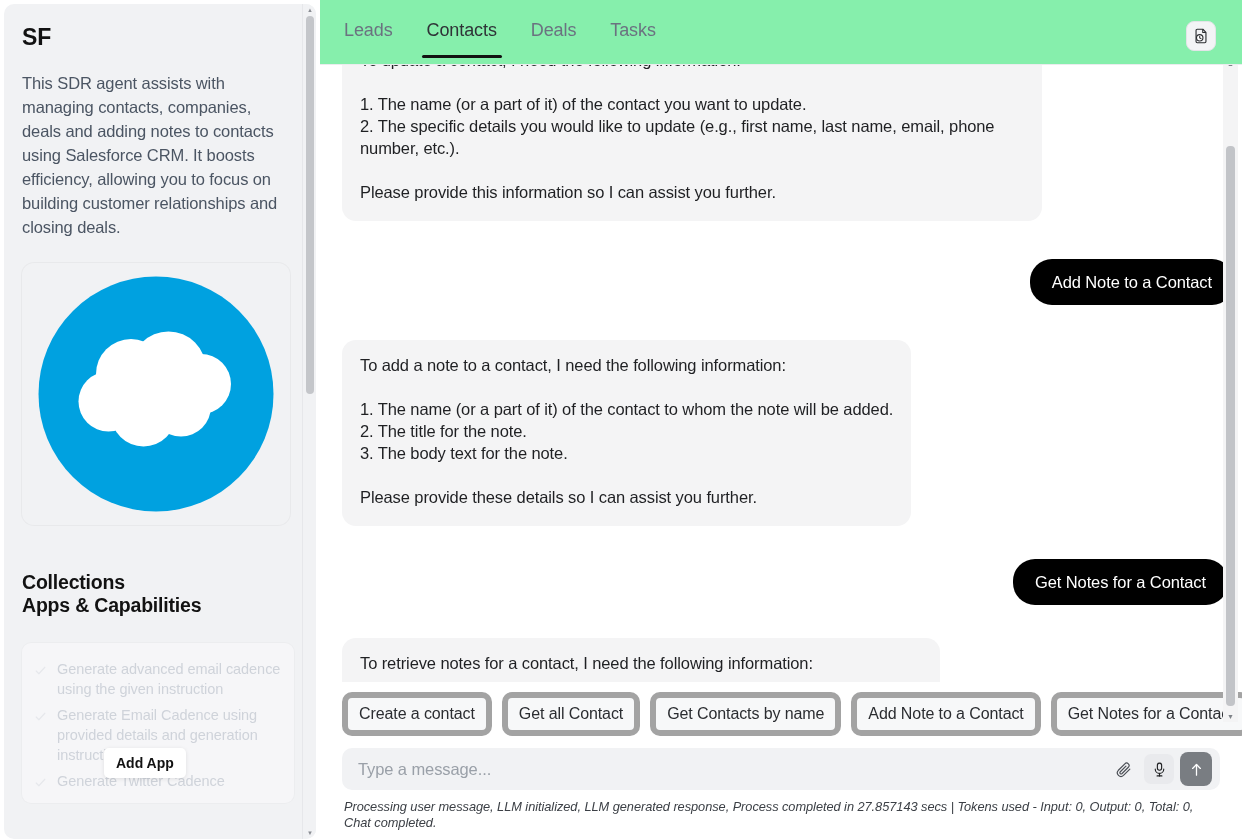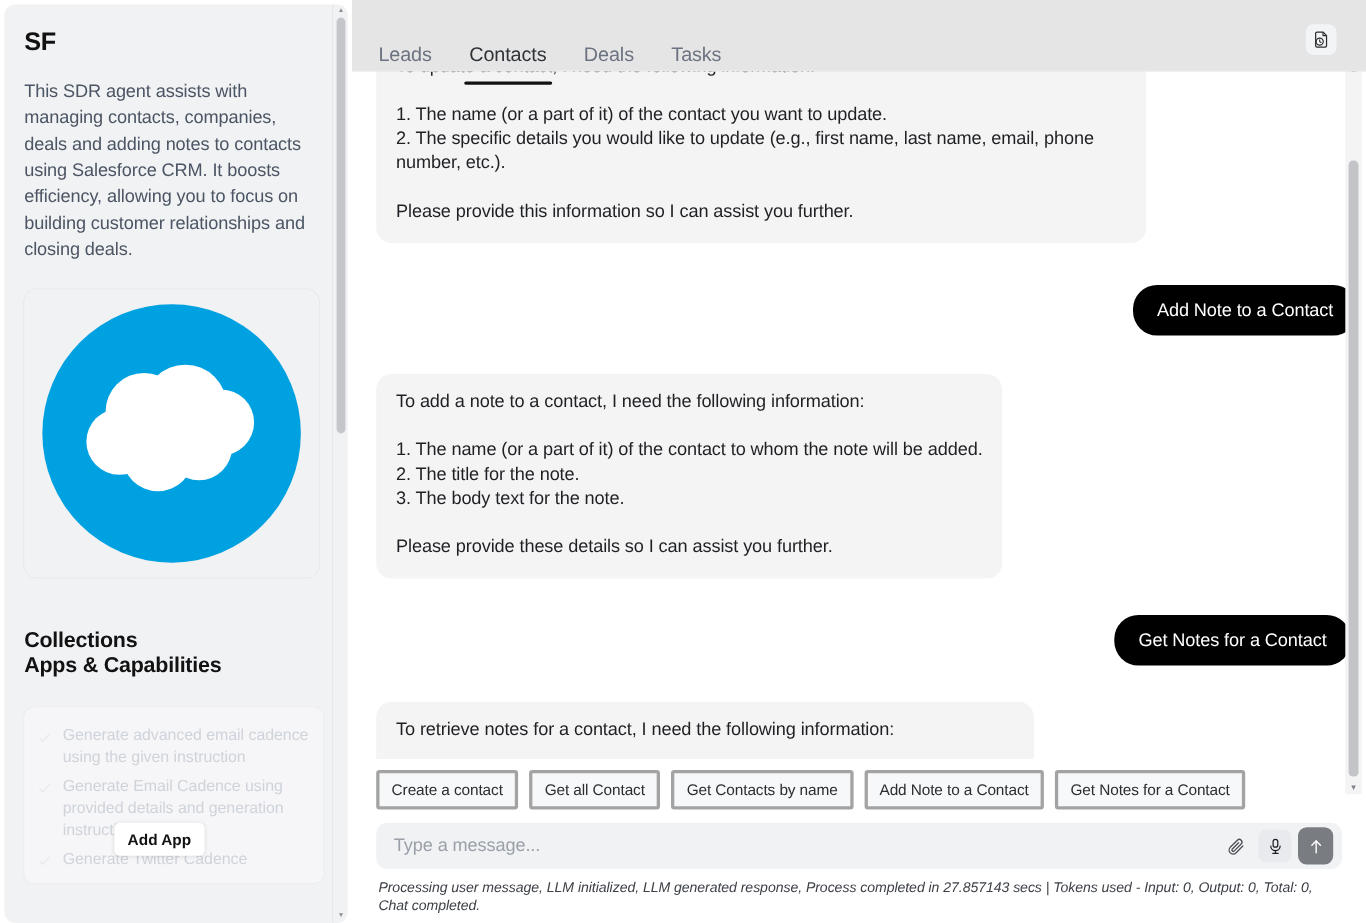--- a/index.html
+++ b/index.html
@@ -186,24 +186,24 @@
     height: 839px;
     background: #ffffff;
     overflow: hidden;
   }
 
   .tabbar {
     position: absolute;
     top: 0; left: 0;
     width: 922px;
     height: 65px;
-    background: #e5e5e5;
+    background: #86efac;
     border-bottom: 1px solid #ebecee;
     display: flex;
-    align-items: flex-end;
+    align-items: center;
     padding-left: 24px;
     z-index: 20;
   }
   .tab {
     position: relative;
     font-size: 18px;
     color: #6b7280;
     letter-spacing: -0.1px;
     padding: 0 0 4px 0;
     margin-right: 34px;
@@ -321,23 +321,23 @@
     padding: 0 22px 0 22px;
   }
   .chips {
     display: flex;
     gap: 10px;
     padding: 10px 0 12px 0;
     flex-wrap: nowrap;
   }
   .chip {
     background: #f7f8f9;
-    border: 3px solid #a3a3a3;
-    border-radius: 3px;
-    font-size: 14px;
+    border: 6px solid #a3a3a3;
+    border-radius: 10px;
+    font-size: 16px;
     color: #2b2d31;
     padding: 7px 11px;
     white-space: nowrap;
     letter-spacing: -0.1px;
     cursor: pointer;
   }
   .input-wrap {
     position: relative;
     height: 42px;
     background: #f1f2f4;

